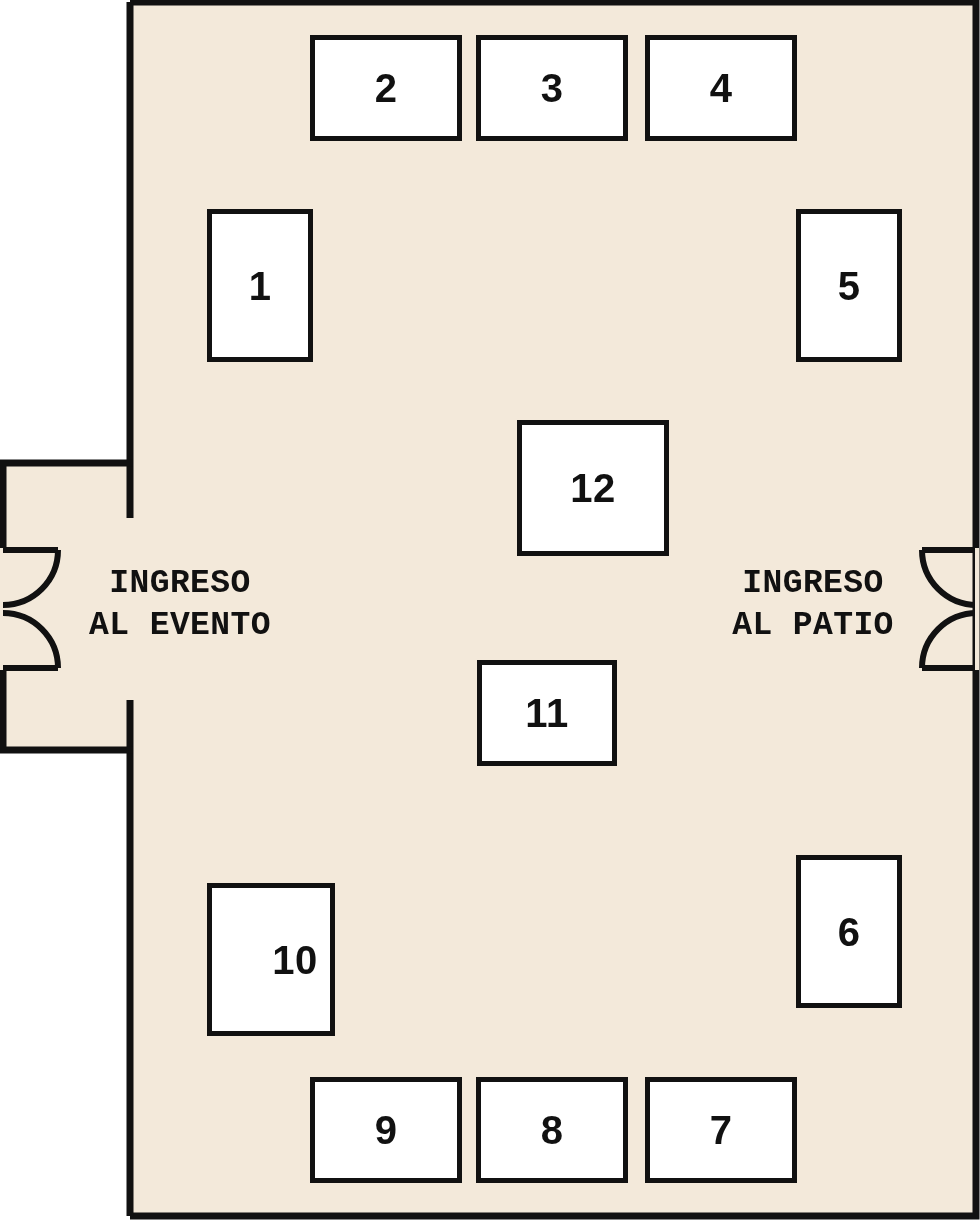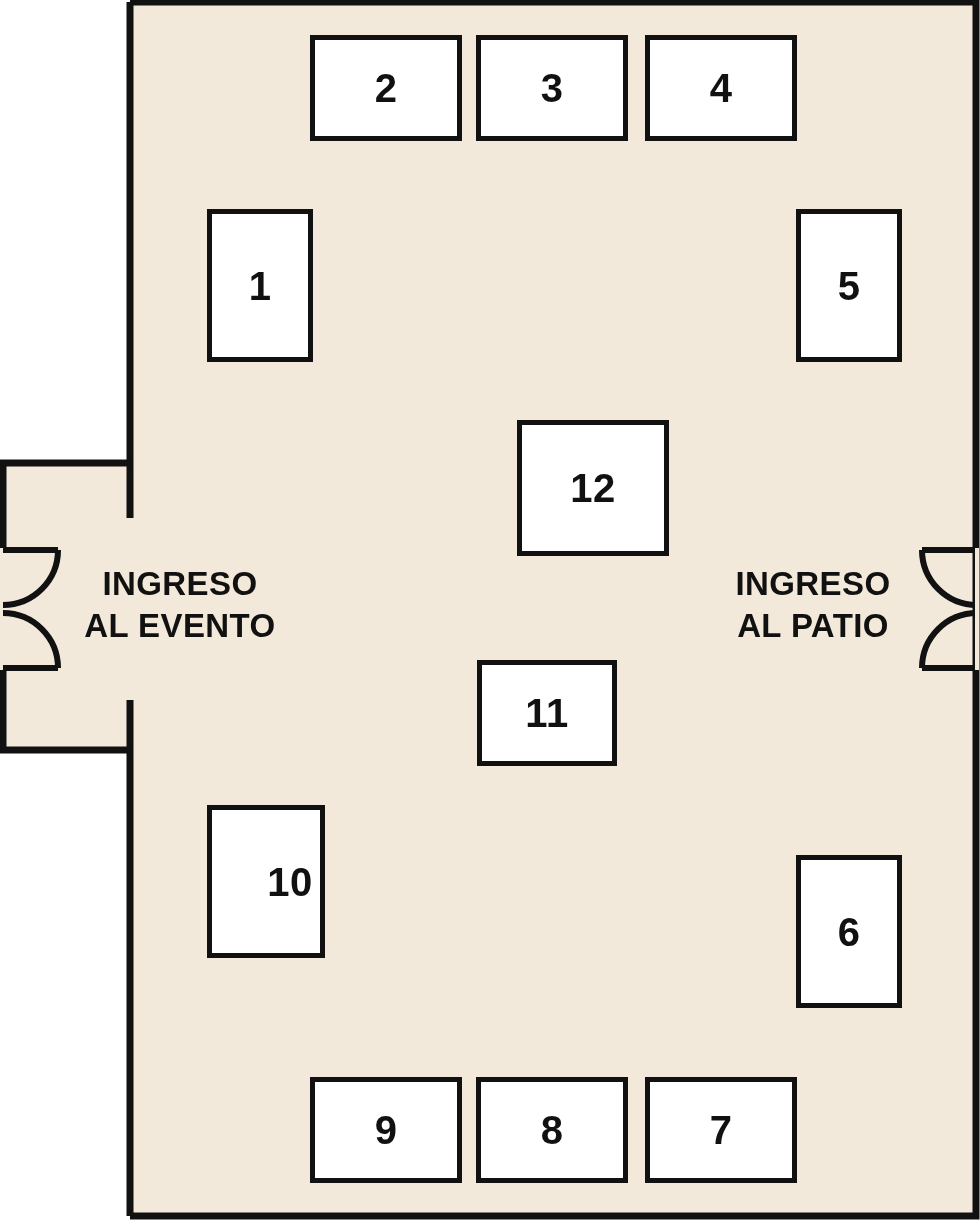--- a/index.html
+++ b/index.html
@@ -40,21 +40,21 @@
     font-family: "Liberation Sans", sans-serif;
     font-size: 40px;
     font-weight: bold;
     color: #111111;
     line-height: 1;
     letter-spacing: 0.5px;
   }
   
   .entrance-label {
     position: absolute;
-    font-family: Liberation Sans, sans-serif;
+    font-family: Liberation Mono, monospace;
     font-size: 33px;
     font-weight: bold;
     color: #111111;
     line-height: 1.28;
     text-align: center;
     letter-spacing: 0.4px;
     white-space: pre-line;
   }
 </style>
 </head>
@@ -107,21 +107,21 @@
       </div>
       <div class="table-box" style="left: 796px; top: 209px; width: 106px; height: 153px;">
         <span class="table-label">5</span>
       </div>
       <div class="table-box" style="left: 477px; top: 420px; width: 152px; height: 136px; margin-left: 40px;">
         <span class="table-label">12</span>
       </div>
       <div class="table-box" style="left: 477px; top: 660px; width: 140px; height: 106px;">
         <span class="table-label">11</span>
       </div>
-      <div class="table-box" style="left: 207px; top: 805px; width: 118px; height: 153px; padding-left: 48px;">
+      <div class="table-box" style="left: 207px; top: 883px; width: 128px; height: 153px; padding-left: 48px;">
         <span class="table-label">10</span>
       </div>
       <div class="table-box" style="left: 796px; top: 855px; width: 106px; height: 153px;">
         <span class="table-label">6</span>
       </div>
       <div class="table-box" style="left: 310px; top: 1077px; width: 152px; height: 106px;">
         <span class="table-label">9</span>
       </div>
       <div class="table-box" style="left: 476px; top: 1077px; width: 152px; height: 106px;">
         <span class="table-label">8</span>

